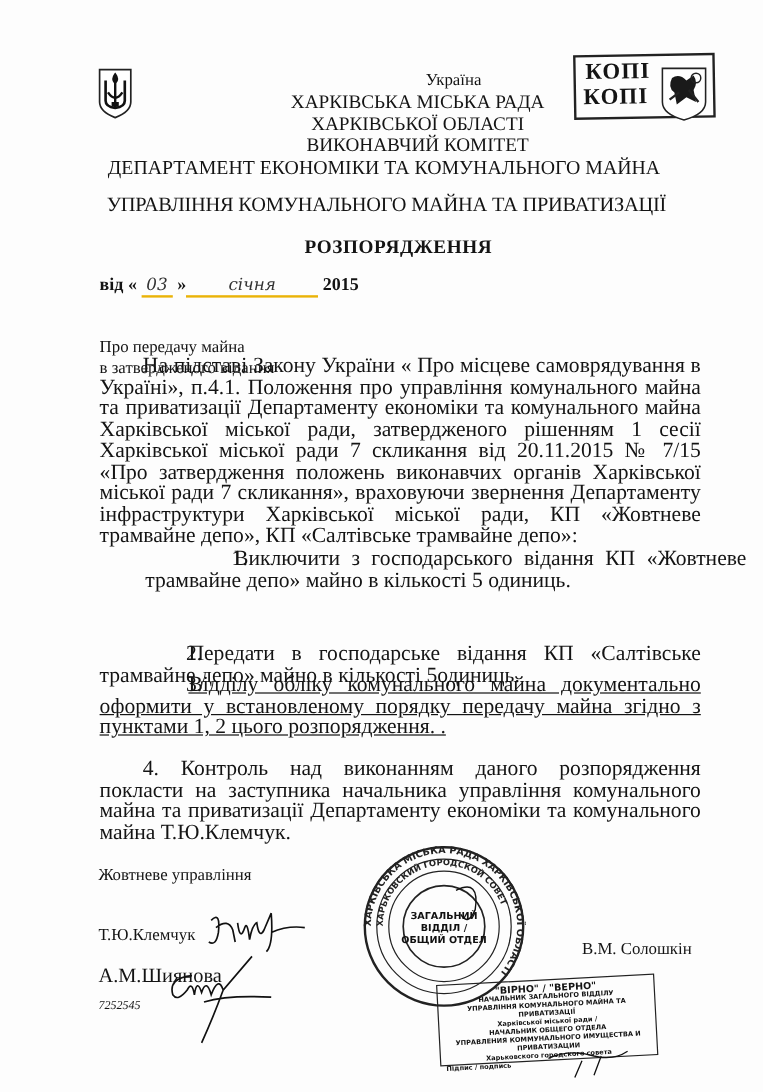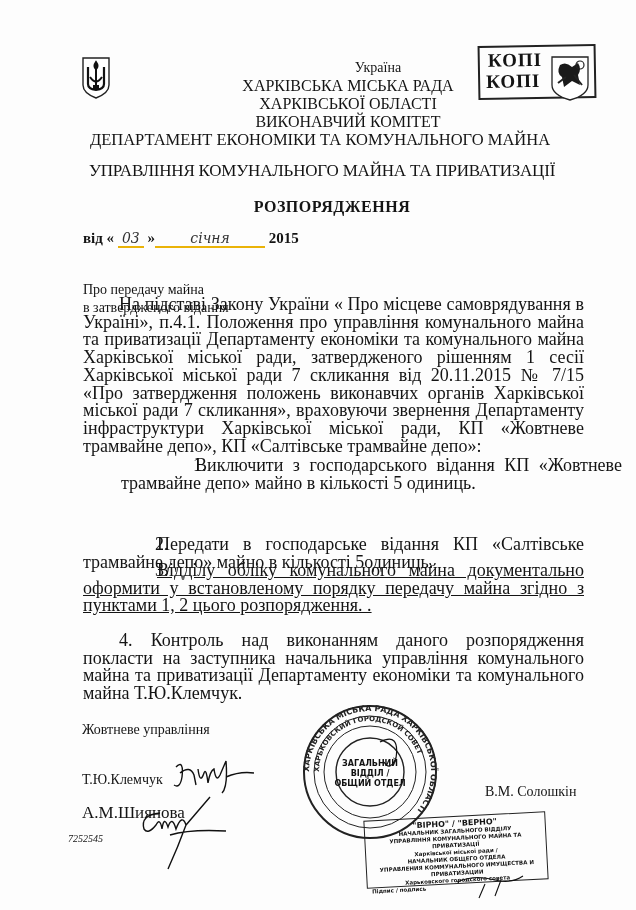--- a/index.html
+++ b/index.html
@@ -82,21 +82,21 @@
 <div class="abs para indent" style="top:632px;">
   <span>4.</span> <span>Контроль над виконанням даного розпорядження покласти на заступника начальника управління комунального майна та приватизації Департаменту економіки та комунального майна Т.Ю.Клемчук.</span>
 </div>
 
 <div class="abs sign" style="left:82px;top:720px;">
   <div>Жовтневе управління</div>
 </div>
 <div class="abs sign" style="left:485px;top:738px;margin-top:44px;">В.М. Солошкін</div>
 <div class="abs sign" style="left:82px;top:770px;">Т.Ю.Клемчук</div>
 <div class="abs sign" style="left:82px;top:803px;font-size:17px;">А.М.Шиянова</div>
-<div class="abs reg" style="left:68px;top:833px;">7252545</div>
+<div class="abs reg" style="left:82px;top:833px;">7252545</div>
 
 <svg style="left:170px;top:757px;" width="90" height="40" viewBox="0 0 90 40">
   <path d="M6 10 Q14 2 12 20 Q10 32 4 28 M10 16 Q20 8 24 18 L26 28 M28 12 Q30 28 34 16 Q36 10 38 26 Q40 14 44 12 Q46 26 50 18 L56 4 Q58 30 52 36 M56 20 Q70 14 84 16" stroke="#111" stroke-width="1.4" fill="none"></path>
 </svg>
 <svg style="left:130px;top:795px;" width="100" height="78" viewBox="0 0 100 78">
   <path d="M30 18 Q10 20 14 34 Q18 40 26 30 Q30 22 32 34 Q34 20 38 32 Q42 20 46 34 Q52 18 56 30 L80 2 M56 30 Q48 52 38 74 M40 40 Q60 34 96 36" stroke="#111" stroke-width="1.4" fill="none"></path>
 </svg>
 
 <svg style="left:300px;top:702px;" width="140" height="140" viewBox="0 0 140 140">
   <circle cx="70" cy="70" r="66" fill="none" stroke="#222" stroke-width="2"></circle>

